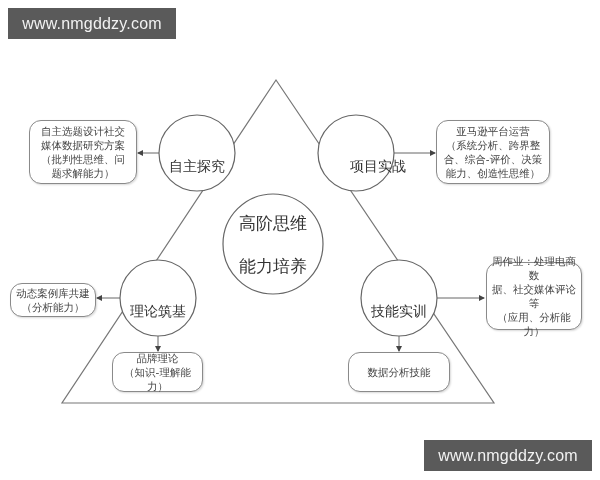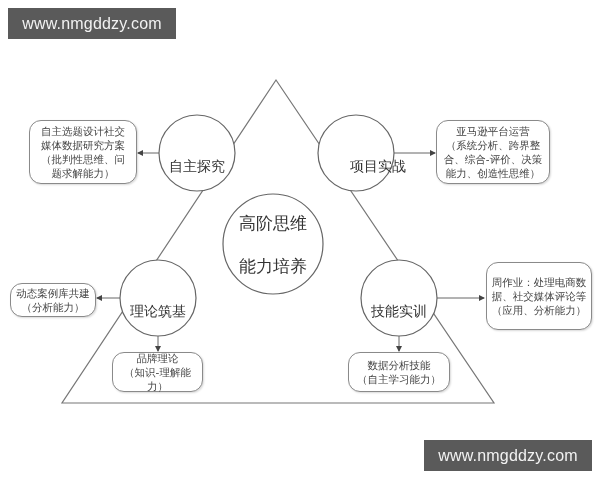--- a/index.html
+++ b/index.html
@@ -76,27 +76,26 @@
 <div class="box" style="left:436px;top:120px;width:114px;height:64px;">
   <span>亚马逊平台运营</span>
   <span>（系统分析、跨界整</span>
   <span>合、综合-评价、决策</span>
   <span>能力、创造性思维）</span>
 </div>
 <div class="box" style="left:10px;top:283px;width:86px;height:34px;">
   <span>动态案例库共建</span>
   <span>（分析能力）</span>
 </div>
-<div class="box" style="left:486px;top:262px;width:106px;height:68px;">
+<div class="box" style="left:486px;top:262px;width:96px;height:68px;">
   <span>周作业：处理电商数</span>
   <span>据、社交媒体评论等</span>
   <span>（应用、分析能力）</span>
 </div>
 <div class="box" style="left:112px;top:352px;width:91px;height:40px;">
   <span>品牌理论</span>
   <span>（知识-理解能力）</span>
 </div>
 <div class="box" style="left:348px;top:352px;width:102px;height:40px;">
   <span>数据分析技能</span>
-  <span>（自主学习能力）</span>
 </div>
 
 <div class="watermark wm-bottom">www.nmgddzy.com</div>
 
 </body></html>

